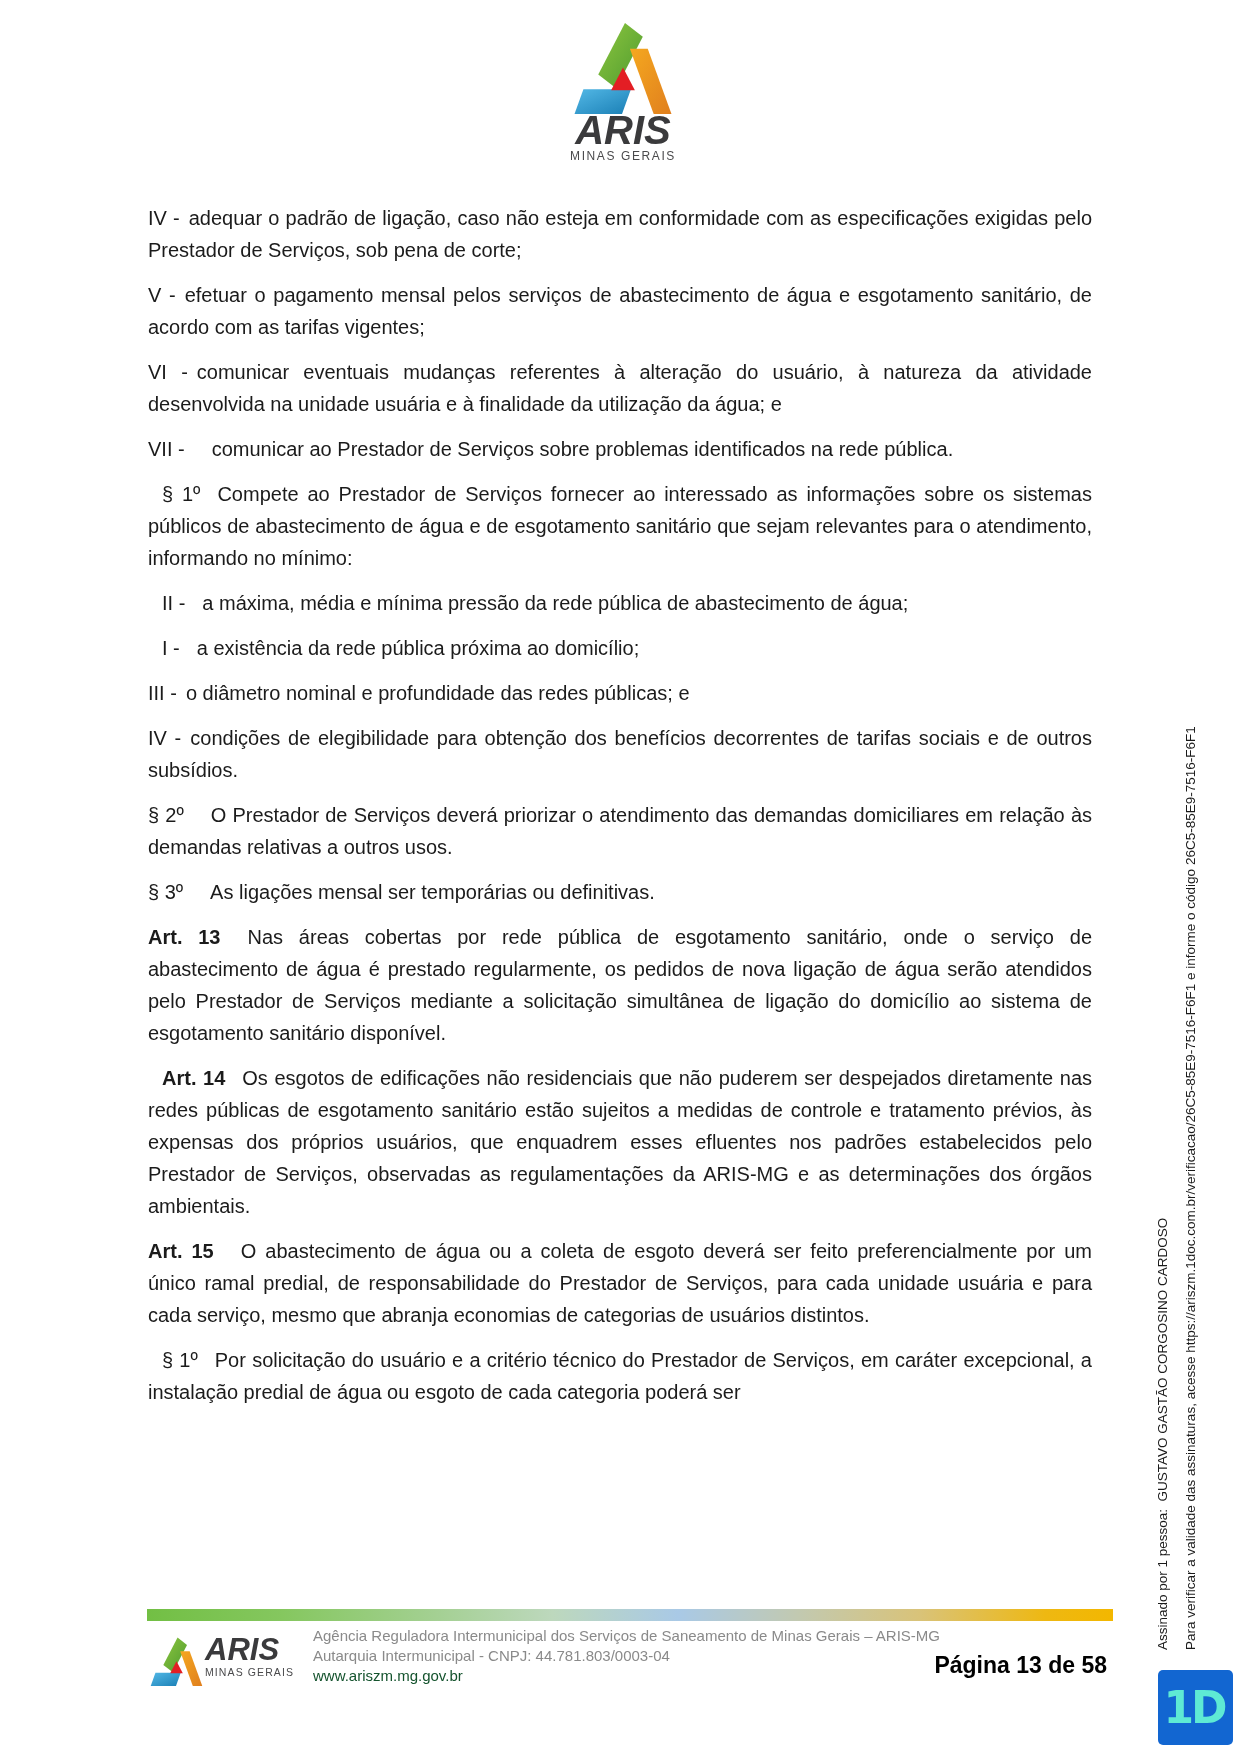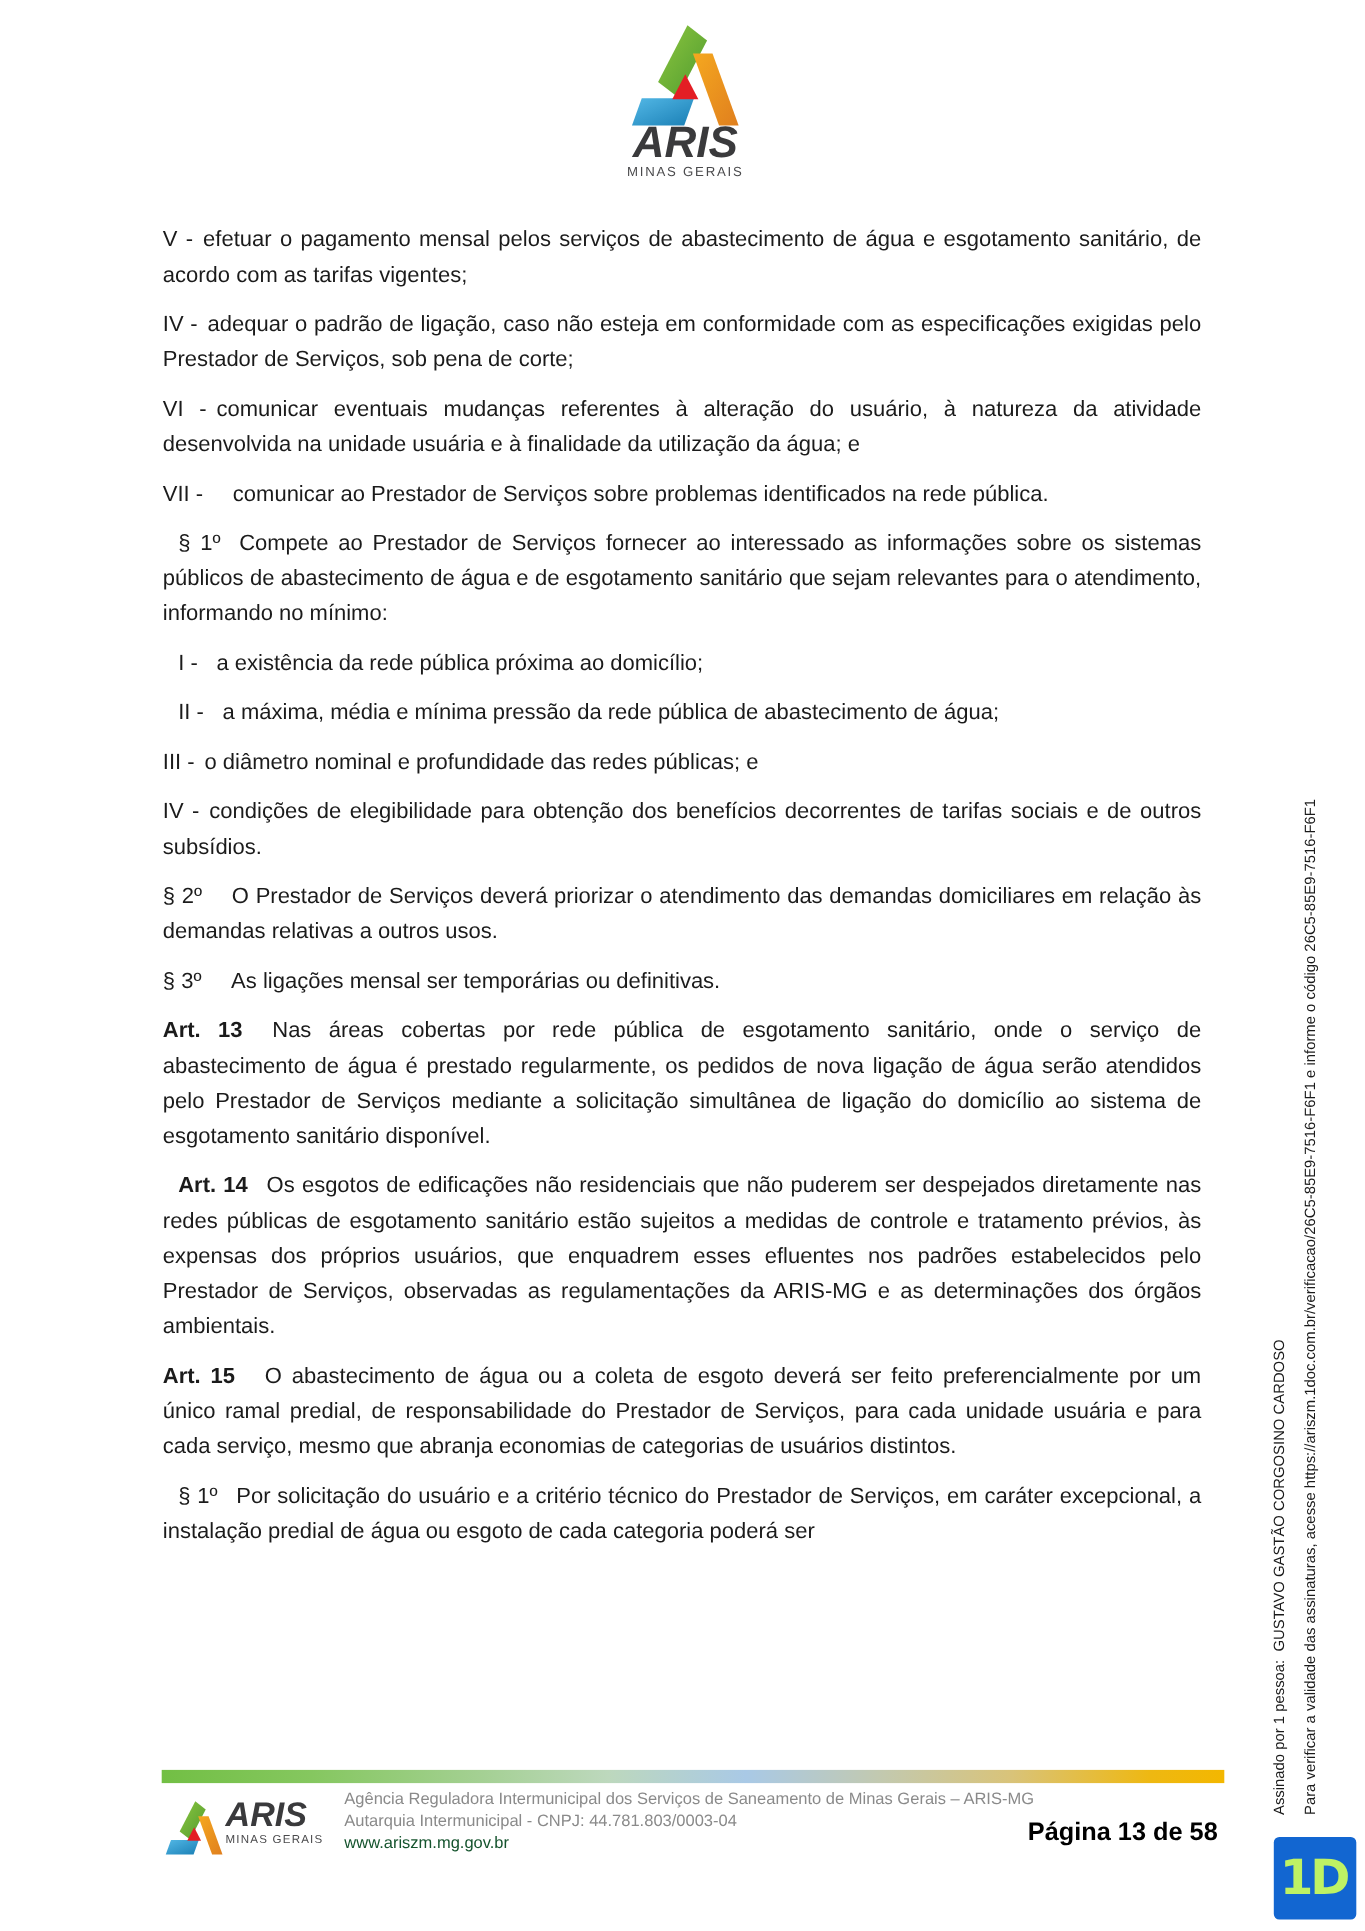--- a/index.html
+++ b/index.html
@@ -30,21 +30,21 @@
   .brand-sub-sm{font-size:10.5px;letter-spacing:1.1px;color:#4a4a4c;margin-top:1px;}
   .footer-text{position:absolute;left:313px;top:1626px;font-size:15px;line-height:20px;color:#8a8a8a;}
   .footer-text .site{font-weight:normal;color:#14532d;}
   .page-indicator{position:absolute;right:134px;top:1652px;font-size:23px;font-weight:bold;color:#000;}
   
   .sig{position:absolute;left:1205px;top:1594px;width:1140px;height:56px;
     transform:rotate(-90deg);transform-origin:left bottom;}
   .sig-line{white-space:nowrap;font-size:13.5px;line-height:28px;color:#1a1a1a;}
   .doc-badge{position:absolute;left:1158px;top:1670px;width:75px;height:75px;border-radius:5px;
     background:#1266d1;display:flex;align-items:center;justify-content:center;}
-  .doc-badge span{color:#bef264;font-size:44px;font-weight:bold;letter-spacing:-3px;
+  .doc-badge span{color:#5eead4;font-size:44px;font-weight:bold;letter-spacing:-3px;
     font-family:"DejaVu Sans",sans-serif;padding-right:3px;}
   svg.hidden-defs{position:absolute;width:0;height:0;}
 </style>
 </head>
 <body>
 
 <svg class="hidden-defs" aria-hidden="true">
   <defs>
     <linearGradient id="gGreen" x1="0" y1="0" x2="1" y2="1">
       <stop offset="0" stop-color="#8dc63f"></stop>
@@ -69,27 +69,27 @@
 
 <div class="header-logo">
   <svg class="mark-lg">
       <use href="#aris-mark"></use>
     </svg>
   <div class="brand-lg">ARIS</div>
   <div class="brand-sub-lg">MINAS GERAIS</div>
 </div>
 
 <div class="doc-body">
+  <p class="para"><span class="m">IV -</span><span>adequar o padrão de ligação, caso não esteja em conformidade com as especificações exigidas pelo Prestador de Serviços, sob pena de corte;</span></p>
   <p class="para"><span class="m">V -</span><span>efetuar o pagamento mensal pelos serviços de abastecimento de água e esgotamento sanitário, de acordo com as tarifas vigentes;</span></p>
-  <p class="para"><span class="m">IV -</span><span>adequar o padrão de ligação, caso não esteja em conformidade com as especificações exigidas pelo Prestador de Serviços, sob pena de corte;</span></p>
   <p class="para"><span class="m">VI -</span><span>comunicar eventuais mudanças referentes à alteração do usuário, à natureza da atividade desenvolvida na unidade usuária e à finalidade da utilização da água; e</span></p>
   <p class="para"><span class="m g3">VII -</span><span>comunicar ao Prestador de Serviços sobre problemas identificados na rede pública.</span></p>
   <p class="para"><span class="m g2">§ 1º</span><span>Compete ao Prestador de Serviços fornecer ao interessado as informações sobre os sistemas públicos de abastecimento de água e de esgotamento sanitário que sejam relevantes para o atendimento, informando no mínimo:</span></p>
+  <p class="para"><span class="m g2">II -</span><span>a máxima, média e mínima pressão da rede pública de abastecimento de água;</span></p>
   <p class="para"><span class="m g2">I -</span><span>a existência da rede pública próxima ao domicílio;</span></p>
-  <p class="para"><span class="m g2">II -</span><span>a máxima, média e mínima pressão da rede pública de abastecimento de água;</span></p>
   <p class="para"><span class="m">III -</span><span>o diâmetro nominal e profundidade das redes públicas; e</span></p>
   <p class="para"><span class="m">IV -</span><span>condições de elegibilidade para obtenção dos benefícios decorrentes de tarifas sociais e de outros subsídios.</span></p>
   <p class="para"><span class="m g3">§ 2º</span><span>O Prestador de Serviços deverá priorizar o atendimento das demandas domiciliares em relação às demandas relativas a outros usos.</span></p>
   <p class="para"><span class="m g3">§ 3º</span><span>As ligações mensal ser temporárias ou definitivas.</span></p>
   <p class="para"><span class="m g3 b">Art. 13</span><span>Nas áreas cobertas por rede pública de esgotamento sanitário, onde o serviço de abastecimento de água é prestado regularmente, os pedidos de nova ligação de água serão atendidos pelo Prestador de Serviços mediante a solicitação simultânea de ligação do domicílio ao sistema de esgotamento sanitário disponível.</span></p>
   <p class="para"><span class="m g2 b">Art. 14</span><span>Os esgotos de edificações não residenciais que não puderem ser despejados diretamente nas redes públicas de esgotamento sanitário estão sujeitos a medidas de controle e tratamento prévios, às expensas dos próprios usuários, que enquadrem esses efluentes nos padrões estabelecidos pelo Prestador de Serviços, observadas as regulamentações da ARIS-MG e as determinações dos órgãos ambientais.</span></p>
   <p class="para"><span class="m g3 b">Art. 15</span><span>O abastecimento de água ou a coleta de esgoto deverá ser feito preferencialmente por um único ramal predial, de responsabilidade do Prestador de Serviços, para cada unidade usuária e para cada serviço, mesmo que abranja economias de categorias de usuários distintos.</span></p>
   <p class="para"><span class="m g2">§ 1º</span><span>Por solicitação do usuário e a critério técnico do Prestador de Serviços, em caráter excepcional, a instalação predial de água ou esgoto de cada categoria poderá ser</span></p>
 </div>
 

